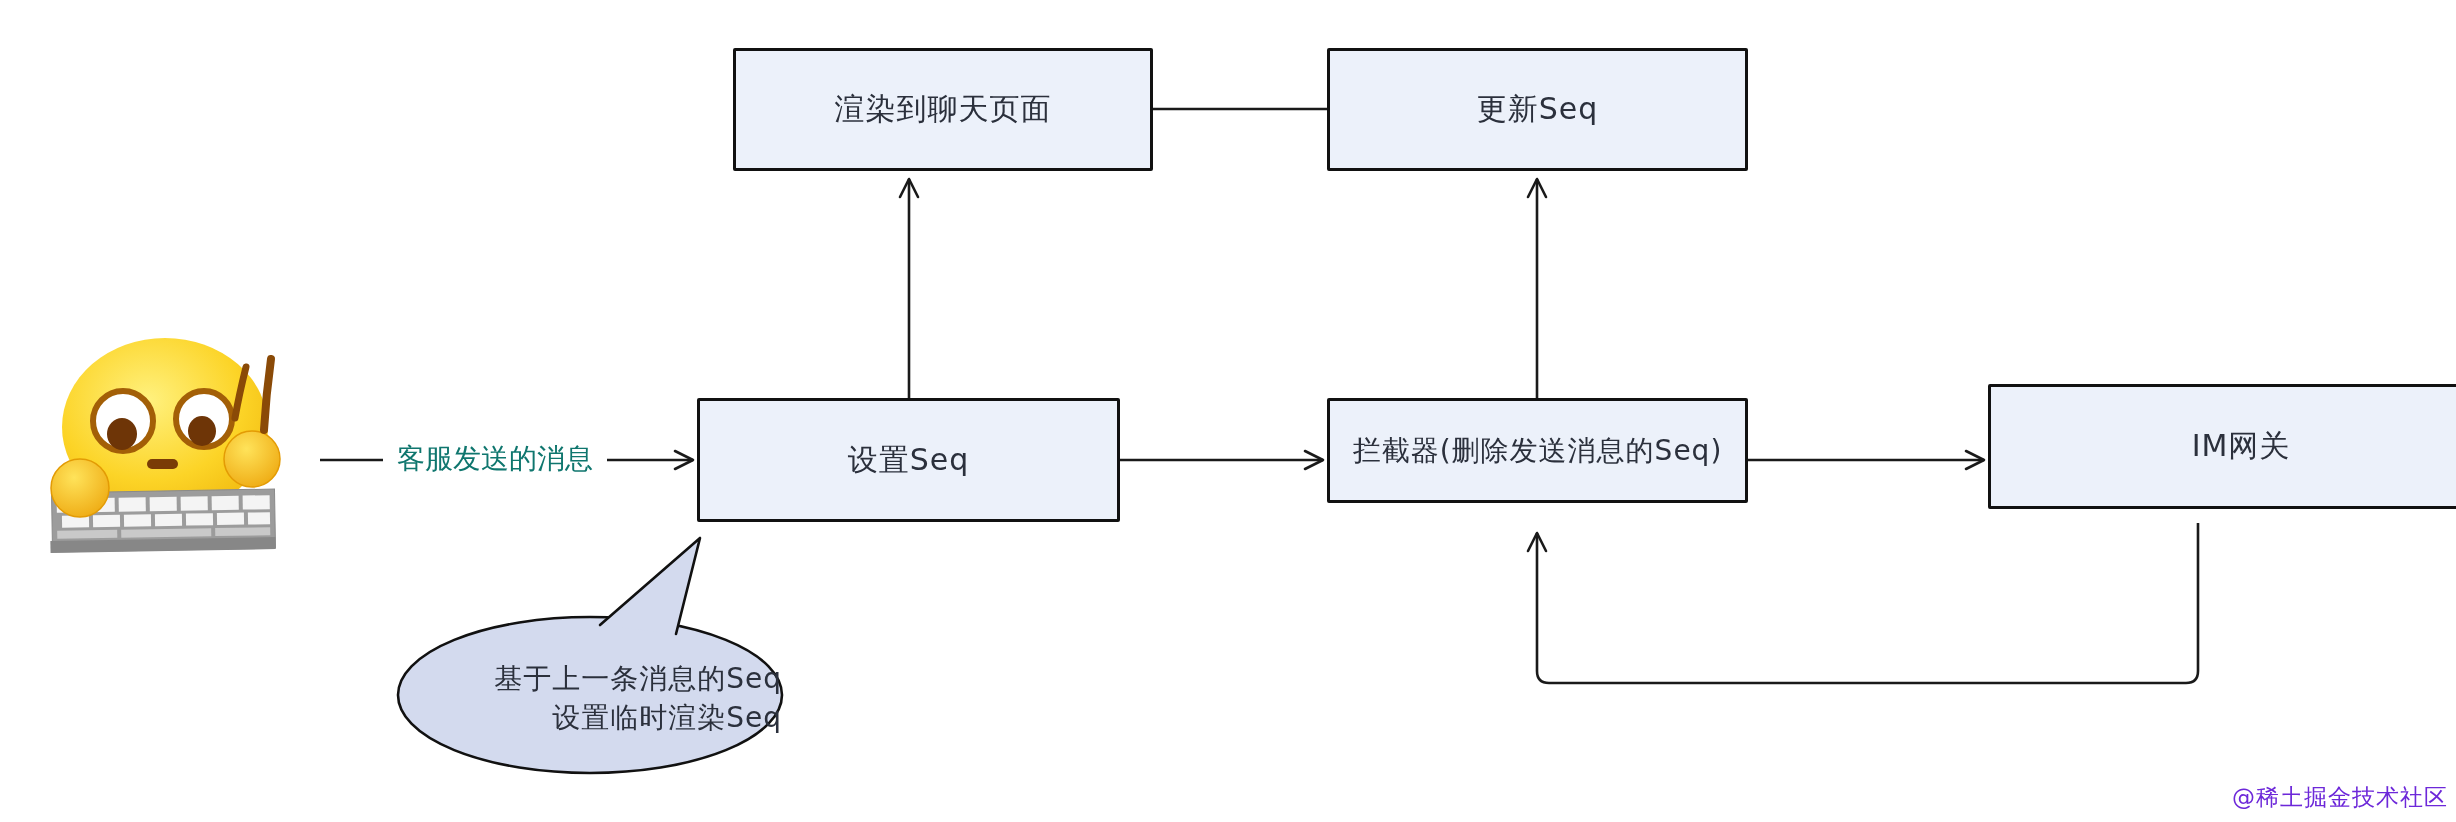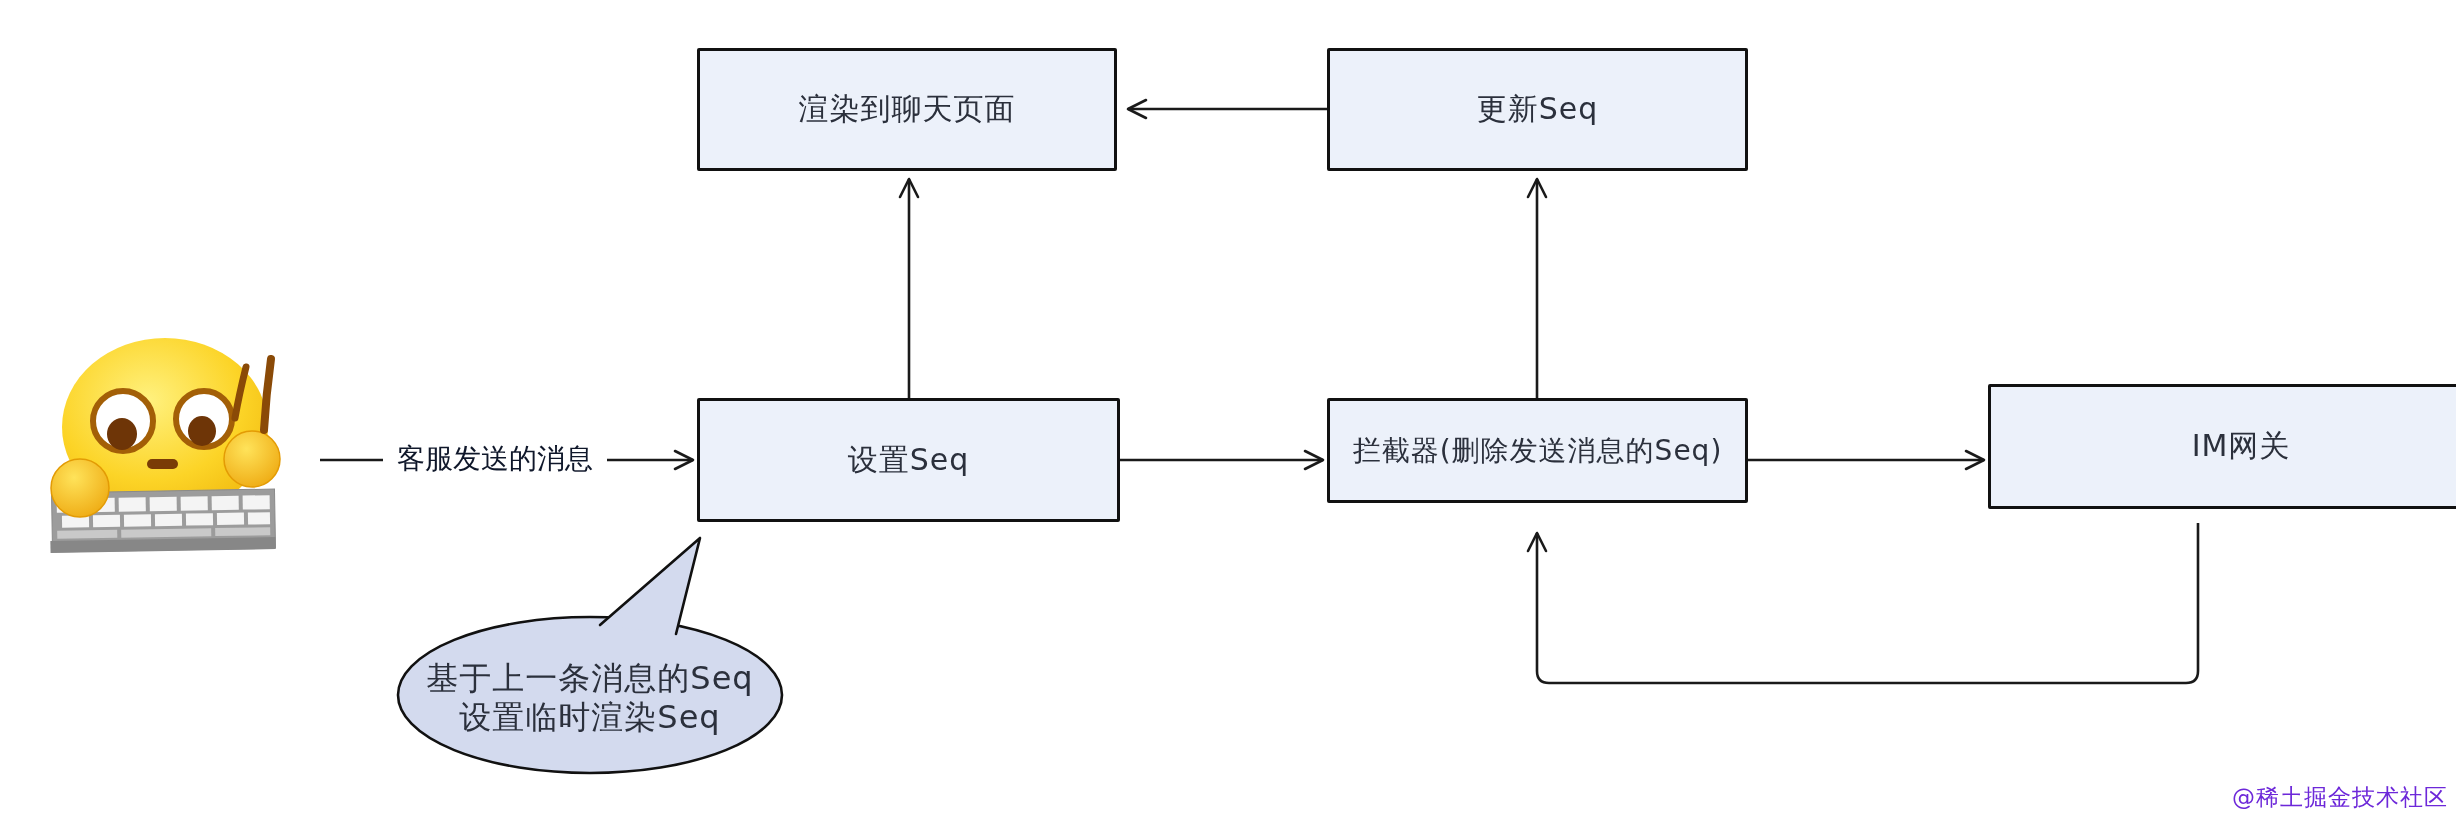--- a/index.html
+++ b/index.html
@@ -15,40 +15,40 @@
     position:absolute;
     box-sizing:border-box;
     background:#ecf1fa;
     border:3px solid #111111;
     border-radius:2px;
     display:flex;align-items:center;justify-content:center;
     font-size:30px;color:#2b303c;
     letter-spacing:1px;
     white-space:nowrap;
   }
-  #node-render     {left:697px; top:48px;  width:420px; height:123px;}
+  #node-render     {left:733px; top:48px;  width:420px; height:123px;}
   #node-update     {left:1327px;top:48px;  width:421px; height:123px;}
   #node-set        {left:697px; top:398px; width:423px; height:124px;}
   #node-interceptor{left:1327px;top:398px; width:421px; height:105px; font-size:28px;}
   #node-gateway    {left:1988px;top:384px; width:506px; height:125px;}
   .edge-label{
     position:absolute;
     transform:translate(-50%,-50%);
     background:#ffffff;
     padding:2px 14px;
-    font-size:28px;color:#0f172a;
+    font-size:28px;color:#0f766e;
     white-space:nowrap;
   }
   #label-send  {left:495px; top:459px;}
   #label-return{left:1750px;top:684px;}
   .bubble-text{
     position:absolute;
     left:398px;top:659px;width:384px;
-    text-align:center;
-    font-size:32px;line-height:39px;color:#2b303c;
+    text-align:right;
+    font-size:28px;line-height:39px;color:#2b303c;
     letter-spacing:1px;
     white-space:nowrap;
   }
   #watermark{
     position:absolute;
     right:8px;bottom:9px;
     font-size:23px;color:#6d28d9;
     letter-spacing:1px;
   }
 </style>

